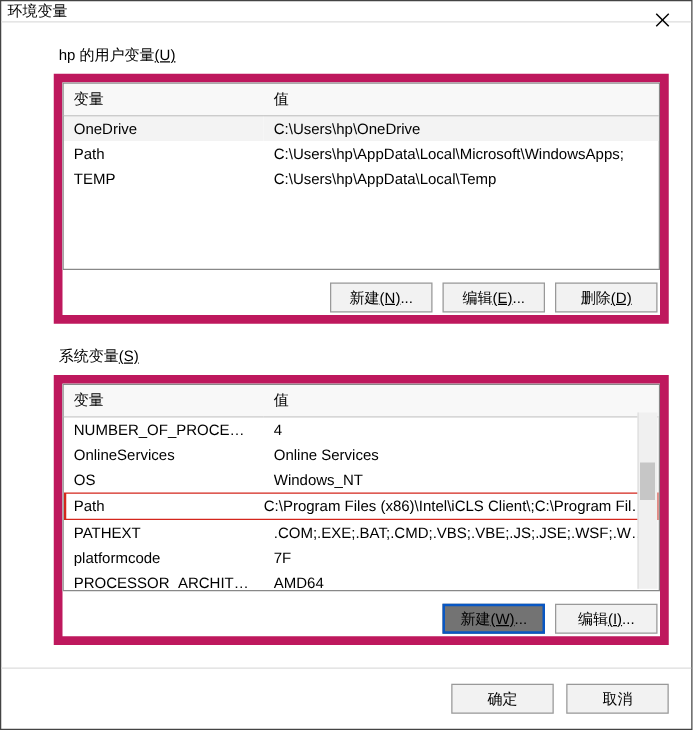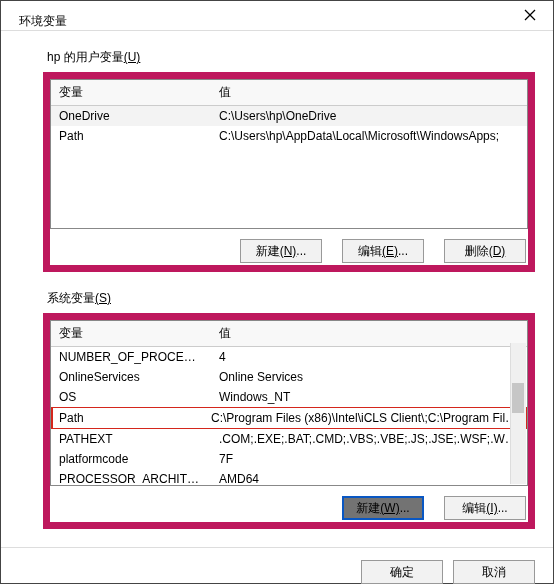--- a/index.html
+++ b/index.html
@@ -13,24 +13,24 @@
 .window {
   width: 554px;
   height: 584px;
   border: 1px solid #444;
   background: #fff;
   position: relative;
   display: flex;
   flex-direction: column;
 }
 .titlebar {
-  height: 30px;
-  display: flex;
-  align-items: flex-end;
-  padding: 0 0 0 18px;
+  height: 17px;
+  display: flex;
+  align-items: flex-start;
+  padding: 0 0 0 5px;
   border-bottom: 1px solid #ddd;
 }
 .titlebar-title { flex: 1; font-size: 12px; }
 .close-btn {
   width: 46px; height: 30px;
   display: flex; align-items: center; justify-content: center;
   cursor: pointer;
 }
 .close-btn svg { width: 12px; height: 12px; }
 .content {
@@ -85,21 +85,21 @@
   border-left: 1px solid #ddd;
 }
 .scroll-thumb {
   position: absolute;
   right: 2px; width: 12px; top: 40px; height: 30px;
   background: #c6c6c6;
 }
 .btnrow {
   display: flex;
   justify-content: flex-end;
-  gap: 20px;
+  gap: 8px;
   padding: 10px 2px 2px 2px;
 }
 .btn {
   min-width: 82px;
   height: 24px;
   border: 1px solid #999;
   background: #f2f2f2;
   padding: 2px 10px;
   font-family: inherit;
   font-size: 12px;
@@ -150,20 +150,24 @@
             </thead>
           <tbody>
             <tr class="row selected">
               <td>OneDrive</td>
               <td>C:\Users\hp\OneDrive</td>
             </tr>
             <tr class="row">
               <td>Path</td>
               <td>C:\Users\hp\AppData\Local\Microsoft\WindowsApps;</td>
             </tr>
+            <tr class="row">
+              <td>TEMP</td>
+              <td>C:\Users\hp\AppData\Local\Temp</td>
+            </tr>
           </tbody>
         </table>
       </div>
       <div class="btnrow">
         <button class="btn"><span>新建</span><span class="mn">(N)</span><span>...</span></button>
         <button class="btn"><span>编辑</span><span class="mn">(E)</span><span>...</span></button>
         <button class="btn"><span>删除</span><span class="mn">(D)</span><span></span></button>
       </div>
     </div>
 

